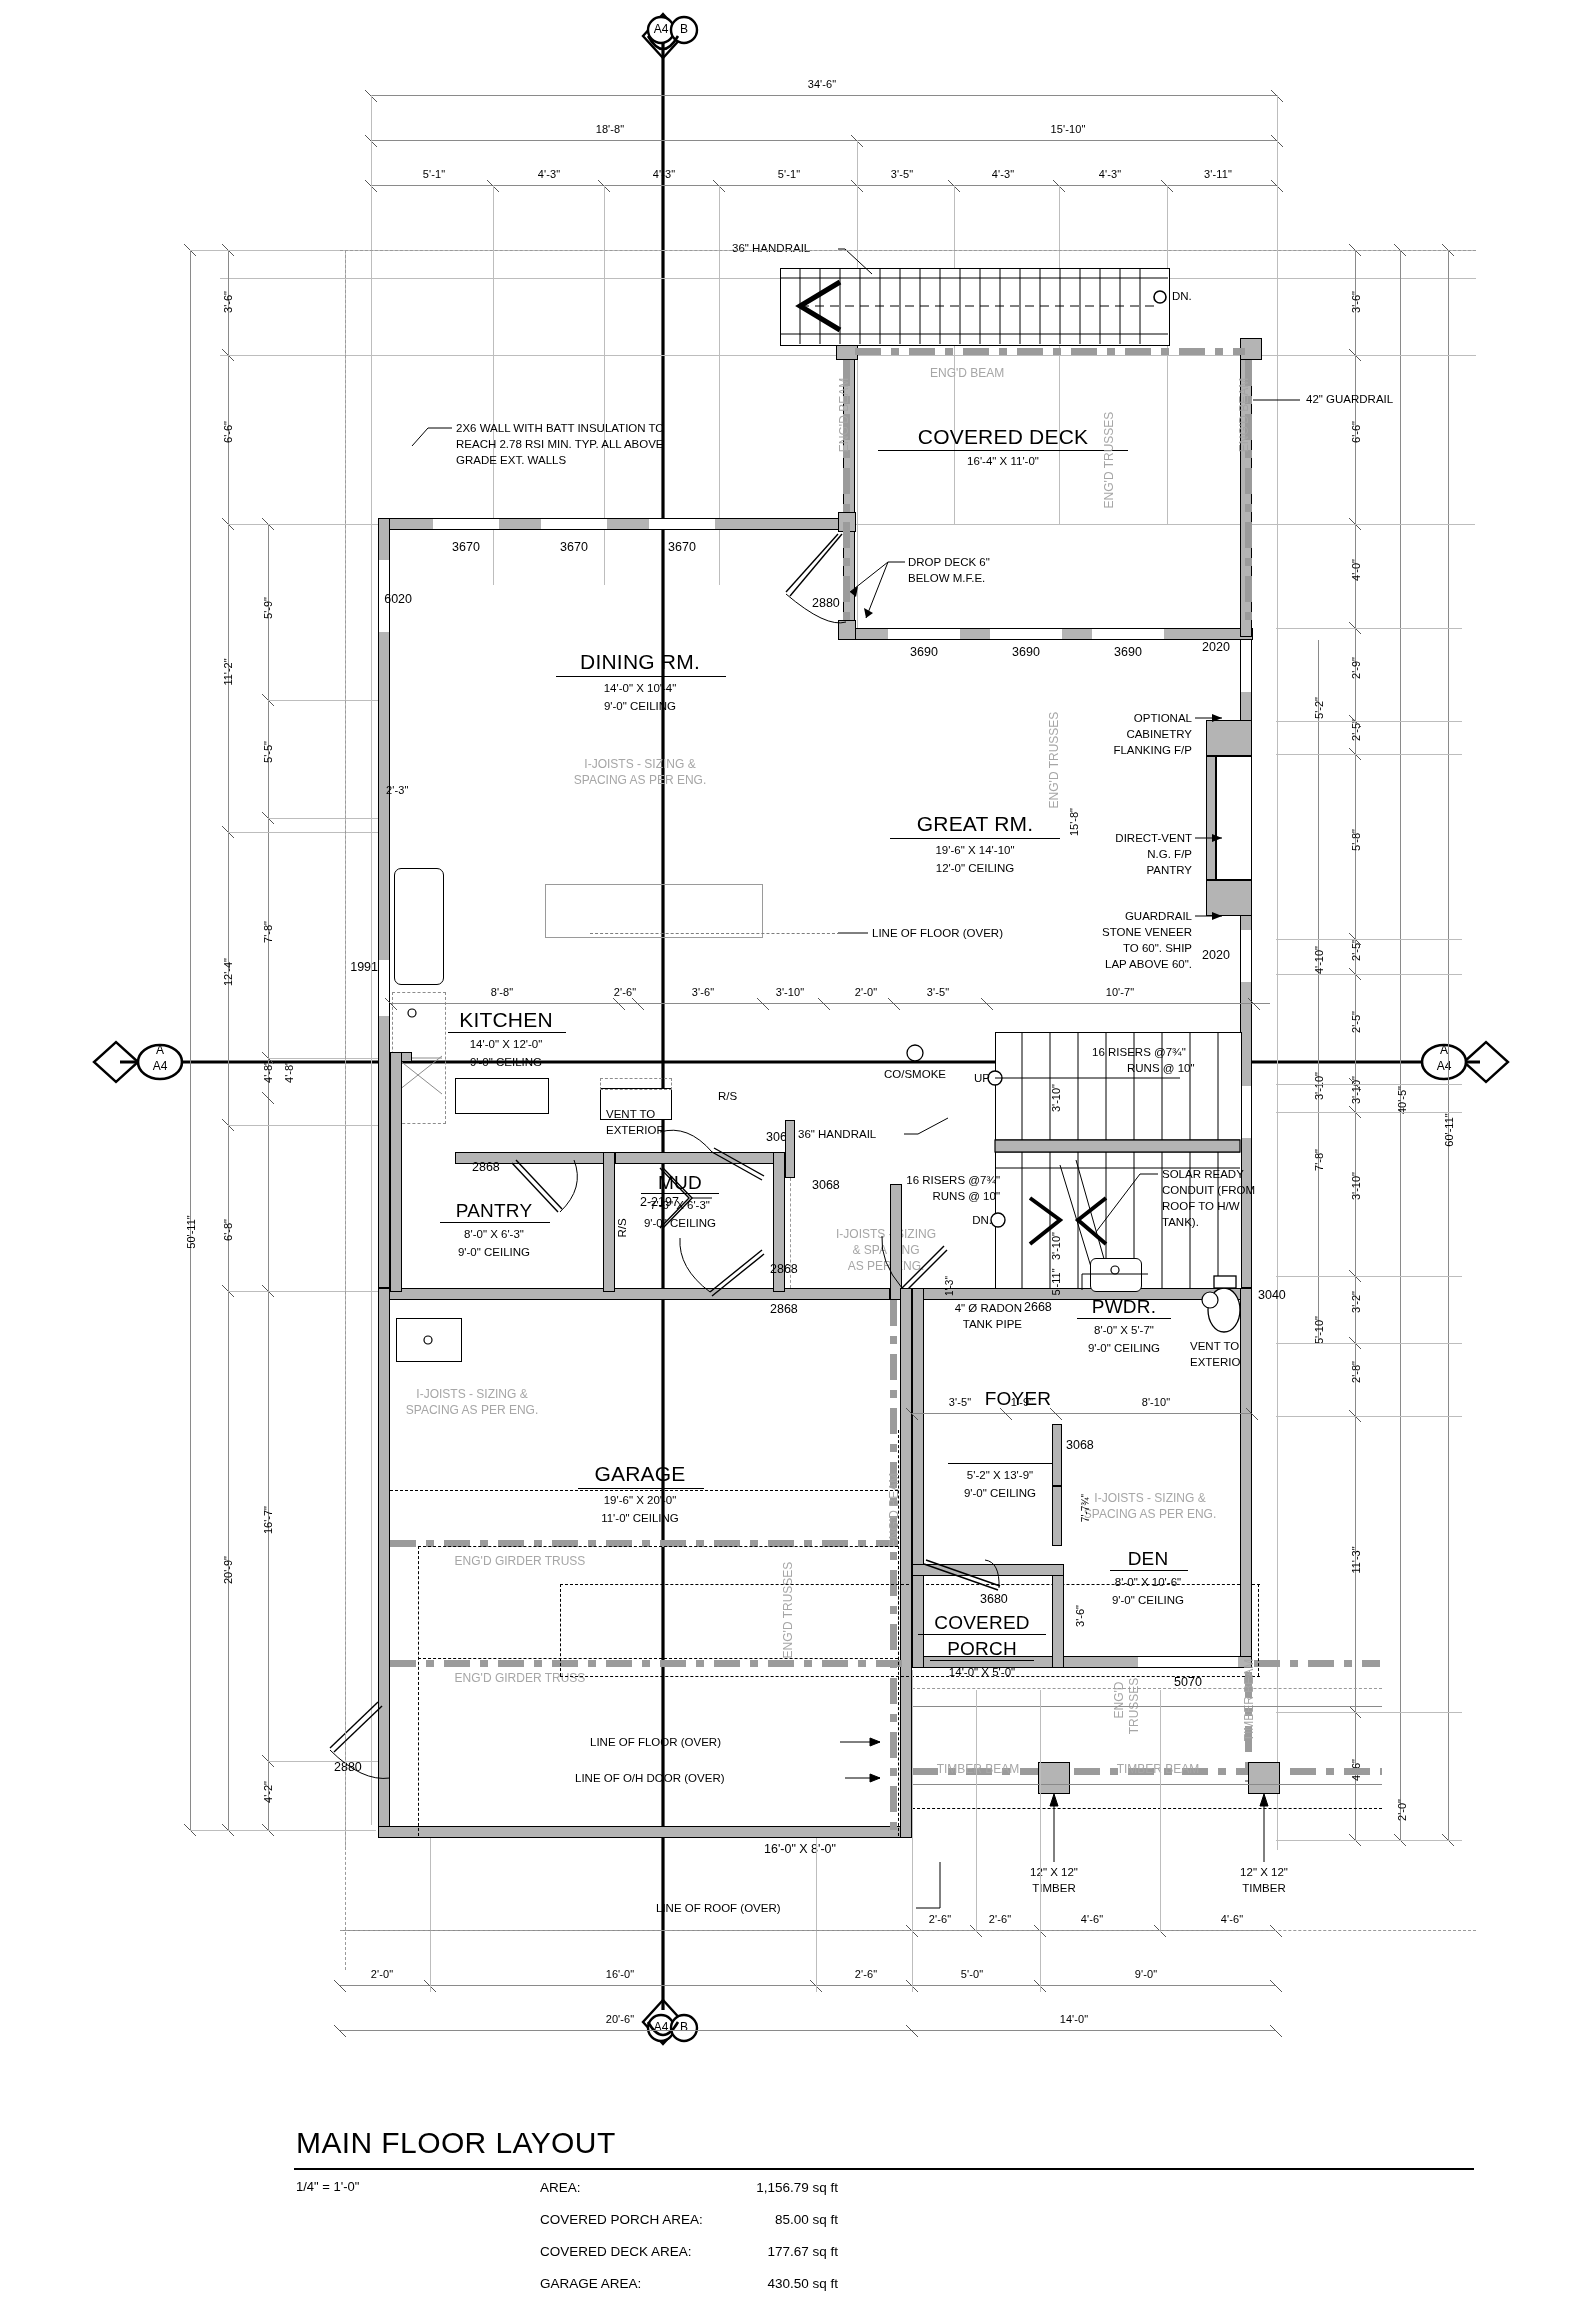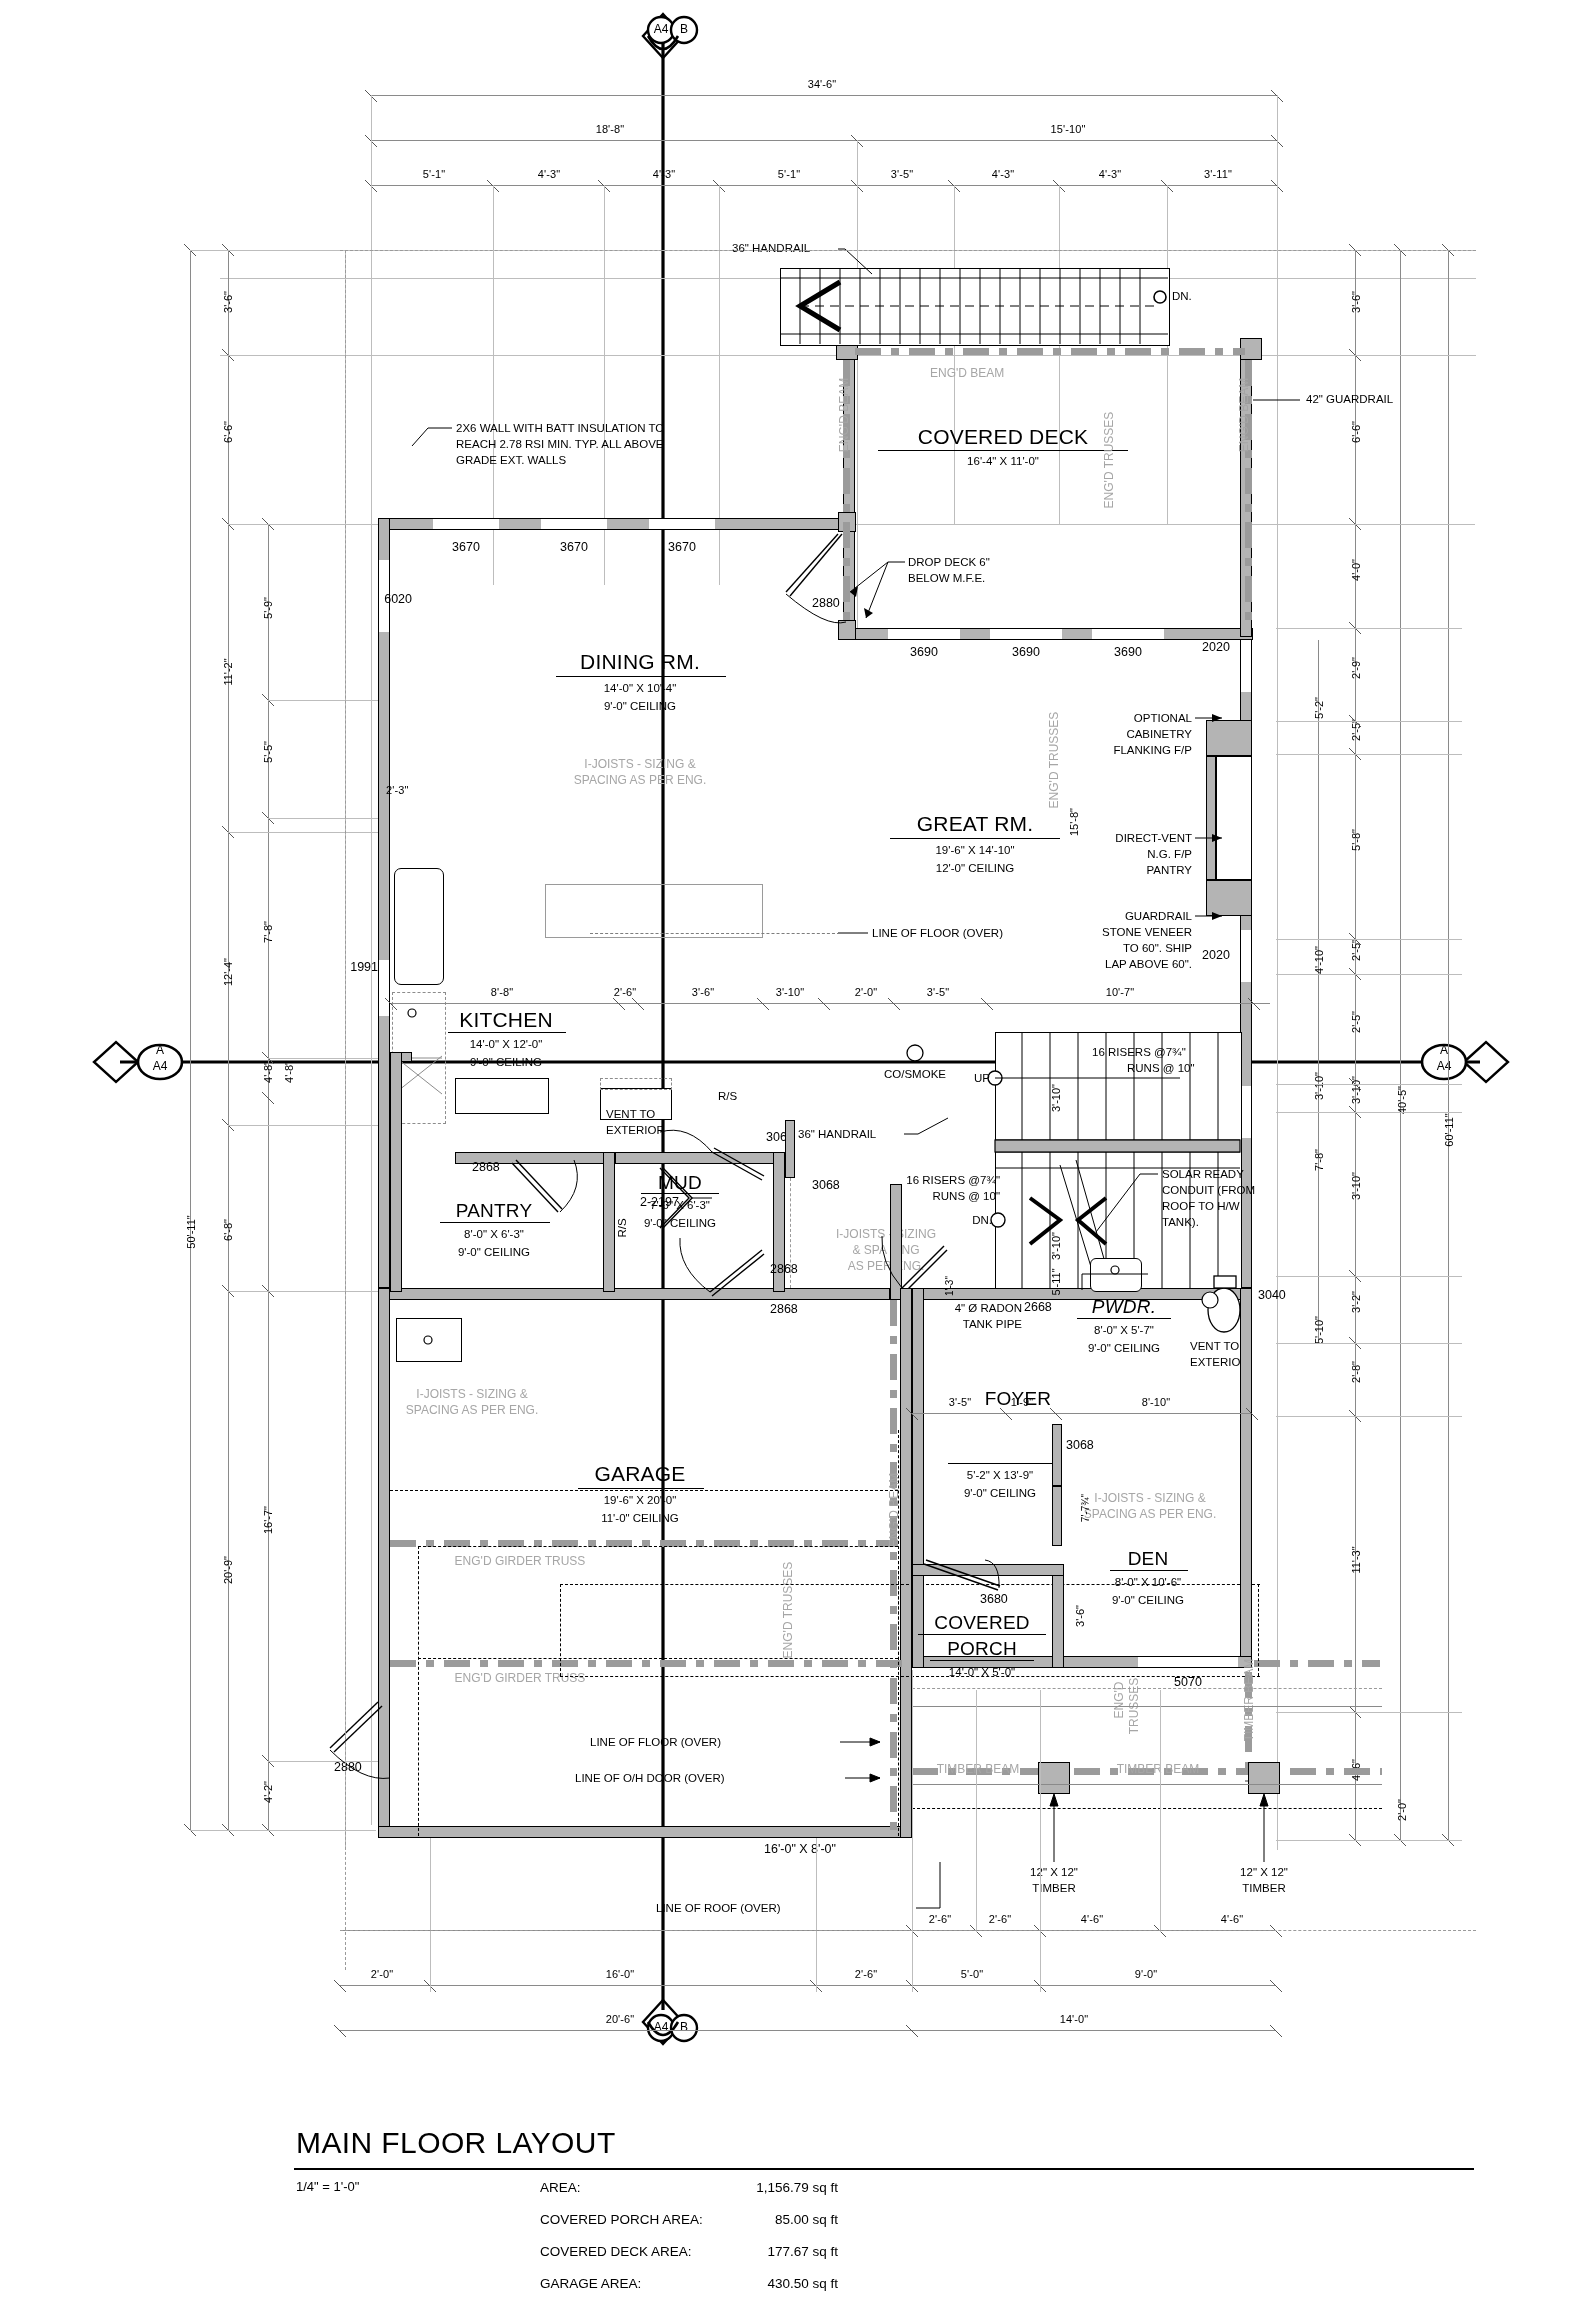--- a/index.html
+++ b/index.html
@@ -605,21 +605,21 @@
   <div class="t note" style="left:1162px;top:1168px;">SOLAR READY</div>
   <div class="t note" style="left:1162px;top:1184px;">CONDUIT (FROM</div>
   <div class="t note" style="left:1162px;top:1200px;">ROOF TO H/W</div>
   <div class="t note" style="left:1162px;top:1216px;">TANK).</div>
   <svg class="ov">
     <path d="M1158 1174 L1140 1174 L1096 1232" fill="none" stroke="#000" stroke-width="1"></path>
   </svg>
 
   <div class="wall" style="left:890px;top:1288px;width:362px;height:12px;"></div>
   <div class="wall" style="left:890px;top:1184px;width:12px;height:116px;"></div>
-  <div class="t ctr rm-name small" style="left:1124px;top:1296px;font-style:italic;">PWDR.</div>
+  <div class="t ctr rm-name small" style="left:1124px;top:1296px;">PWDR.</div>
   <div class="h" style="left:1077px;top:1318px;width:94px;border-top-width:1.6px;"></div>
   <div class="t ctr rm-sub" style="left:1124px;top:1324px;">8'-0" X 5'-7"</div>
   <div class="t ctr rm-sub" style="left:1124px;top:1342px;">9'-0" CEILING</div>
 
   <div class="abs" style="left:1090px;top:1258px;width:50px;height:32px;border:1px solid #000;border-radius:6px;background:#fff;"></div>
   <svg class="ov">
     <circle cx="1115" cy="1270" r="4" fill="#fff" stroke="#000" stroke-width="1.2"></circle>
     <path d="M1082 1290 L1082 1274 L1148 1274" fill="none" stroke="#000" stroke-width="1"></path>
 
     <ellipse cx="1224" cy="1310" rx="16" ry="22" fill="#fff" stroke="#000" stroke-width="1.3"></ellipse>

